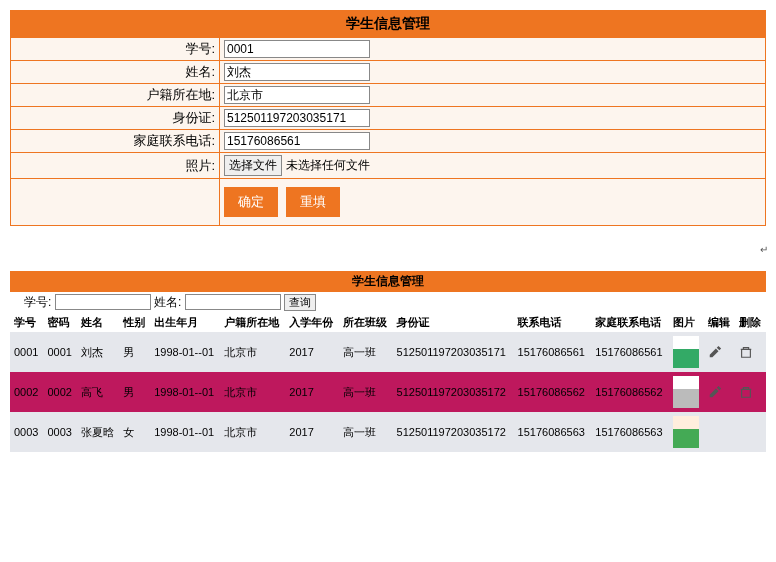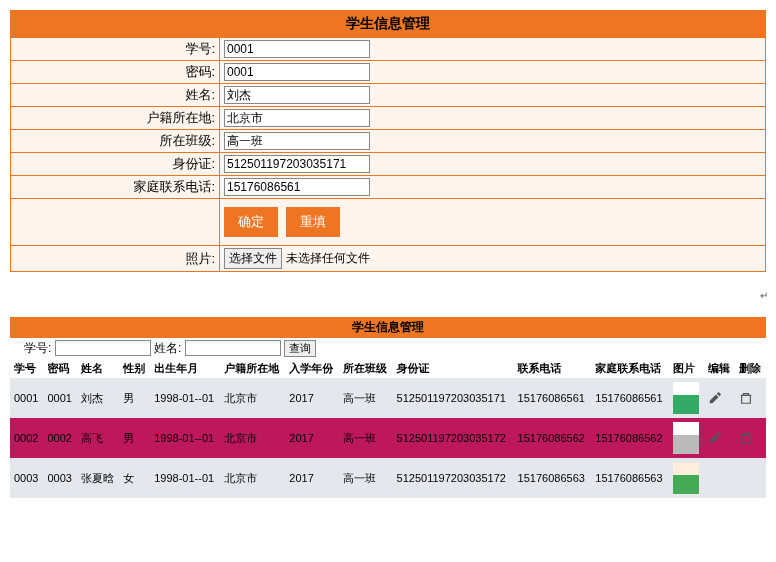--- a/index.html
+++ b/index.html
@@ -131,50 +131,42 @@
 <table class="form-table">
   <tbody>
       <tr class="header-row">
         <td colspan="2">学生信息管理</td>
       </tr>
   <tr>
         <td class="label-cell">学号:</td>
         <td class="value-cell"><input type="text" value="0001" style=""></td>
       </tr>
   <tr>
-        <td class="label-cell">密码:</td>
-        <td class="value-cell"><input type="text" value="0001" style=""></td>
-      </tr>
-  <tr>
         <td class="label-cell">姓名:</td>
         <td class="value-cell"><input type="text" value="刘杰" style=""></td>
       </tr>
   <tr>
         <td class="label-cell">户籍所在地:</td>
         <td class="value-cell"><input type="text" value="北京市" style=""></td>
       </tr>
   <tr>
-        <td class="label-cell">所在班级:</td>
-        <td class="value-cell"><input type="text" value="高一班" style=""></td>
-      </tr>
-  <tr>
         <td class="label-cell">身份证:</td>
         <td class="value-cell"><input type="text" value="512501197203035171" style=""></td>
       </tr>
   <tr>
         <td class="label-cell">家庭联系电话:</td>
         <td class="value-cell"><input type="text" value="15176086561" style=""></td>
       </tr>
   <tr>
+        <td class="label-cell">照片:</td>
+        <td class="value-cell"><span class="file-btn">选择文件</span><span class="file-text">未选择任何文件</span></td>
+      </tr>
+  <tr>
         <td class="label-cell"></td>
         <td class="value-cell" style="padding:8px 4px;"><button class="submit-btn">确定</button><button class="submit-btn">重填</button></td>
-      </tr>
-  <tr>
-        <td class="label-cell">照片:</td>
-        <td class="value-cell"><span class="file-btn">选择文件</span><span class="file-text">未选择任何文件</span></td>
       </tr>
 </tbody>
   </table>
 
 <div class="spacer"></div>
 <div class="caret">↵</div>
 
 <table class="list-table">
   <tbody>
       <tr class="list-header">

